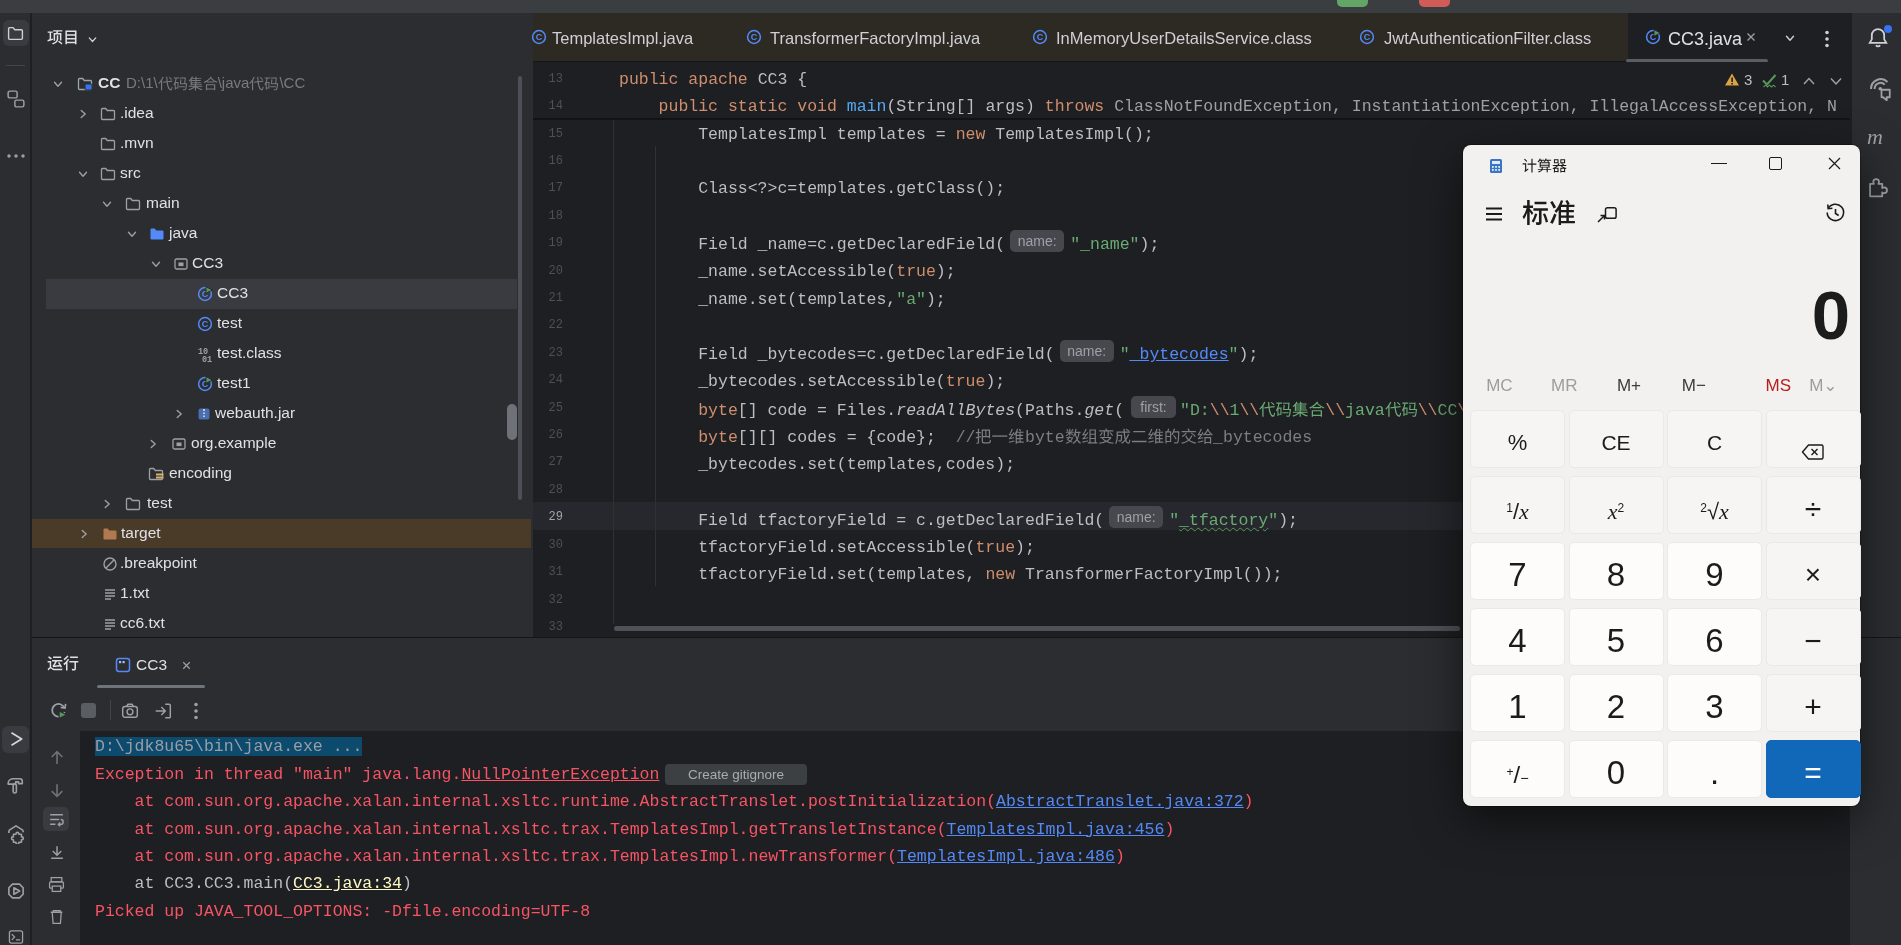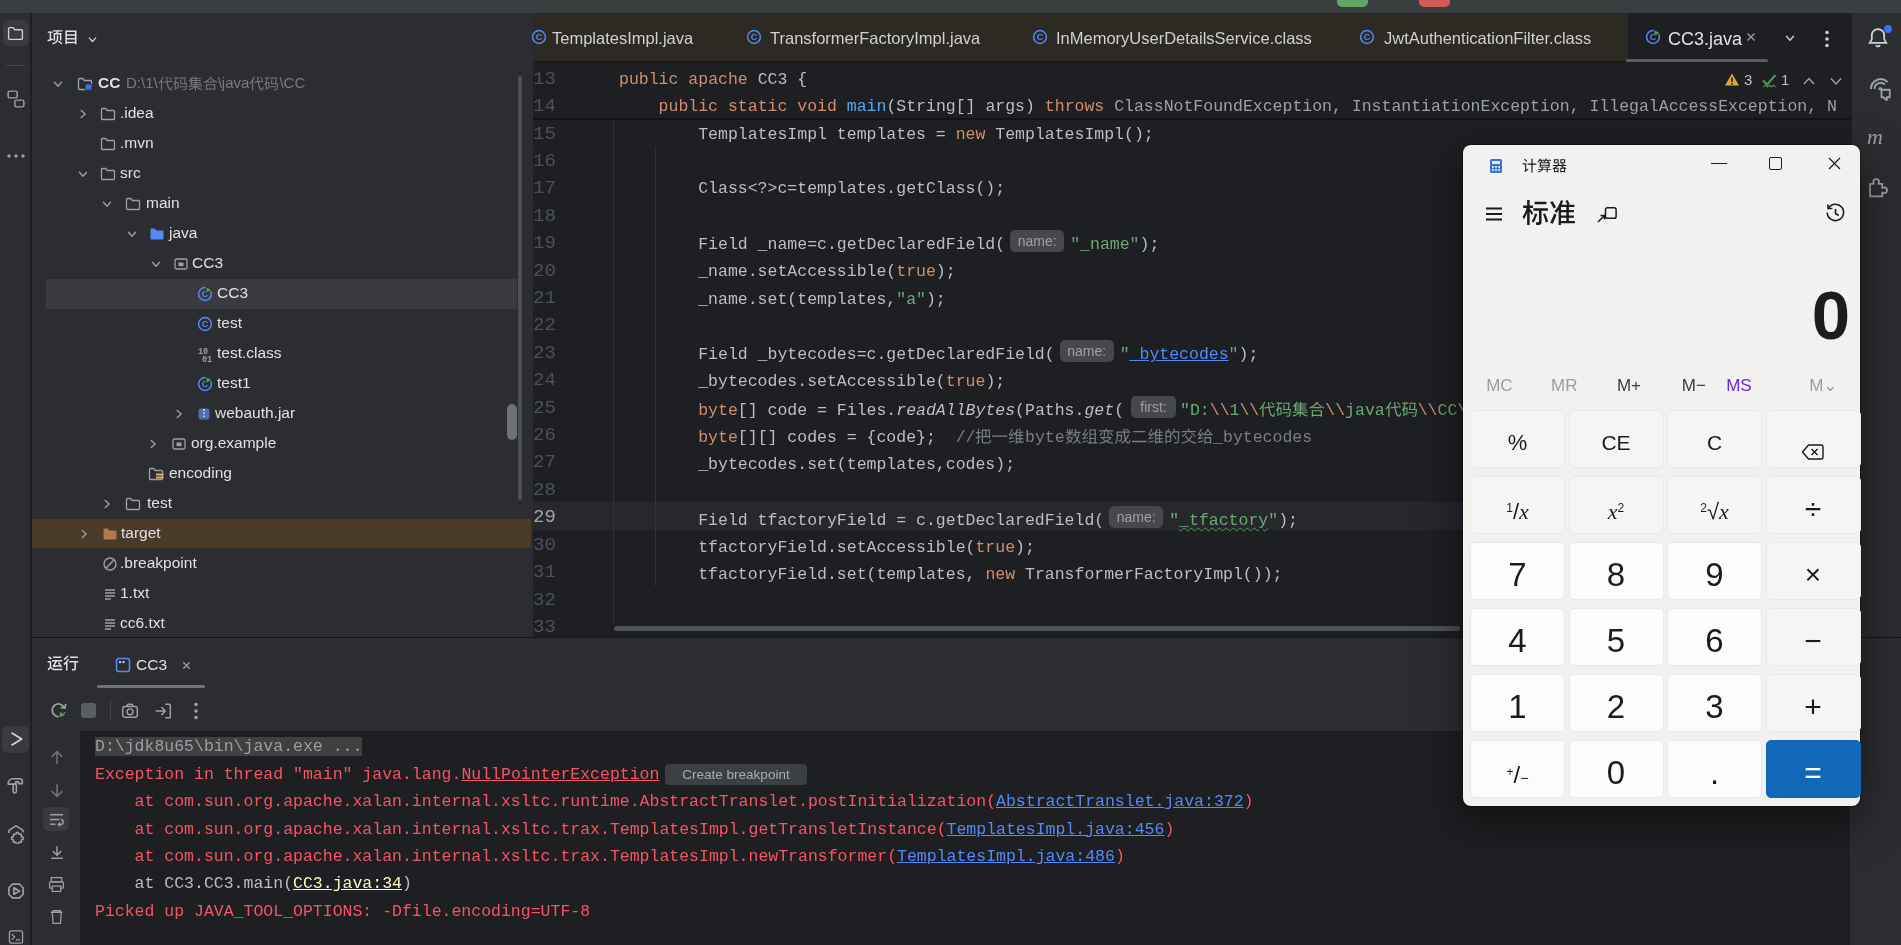--- a/index.html
+++ b/index.html
@@ -271,21 +271,21 @@
     </svg></div>
 <div style="position:absolute;left:1867px;top:124px;font-size:22px;font-style:italic;font-family:'Liberation Serif',serif;color:#9da0a6">m</div>
 <div style="position:absolute;left:1866px;top:176px;width:23px;height:23px"><svg width="23" height="23" viewBox="0 0 17 17">
       <path d="M3 5.8 h2.9 c-.3-.4-.5-.9-.5-1.4 a2.1 2.1 0 0 1 4.2 0 c0 .5-.2 1-.5 1.4 H12 v3.1 c.4-.3 .9-.5 1.4-.5 a2.1 2.1 0 0 1 0 4.2 c-.5 0-1-.2-1.4-.5 V15 H3 z" fill="none" stroke="#9da0a6" stroke-width="1.3" stroke-linejoin="round"></path>
     </svg></div>
 <div style="position:absolute;left:533px;top:62px;width:1317px;height:575px;background:#1e1f22"></div>
 <div style="position:absolute;left:533px;top:502px;width:1317px;height:28px;background:#26282e"></div>
 <div style="position:absolute;left:533px;top:118px;width:1317px;height:2px;background:#121314"></div>
 <div style="position:absolute;left:613px;top:120px;width:1px;height:504px;background:#2f3135"></div>
 <div style="position:absolute;left:655px;top:146px;width:1px;height:440px;background:#2f3135"></div>
-<pre style="position:absolute;left:533px;top:65.8px;width:30px;text-align:left;font-size:19px;line-height:27.4px;color:#4b5059;font-family:'Liberation Mono',monospace"><span style="color:#4b5059">13</span>
+<pre style="position:absolute;left:533px;top:65.8px;width:30px;text-align:right;font-size:12px;line-height:27.4px;color:#4b5059;font-family:'Liberation Mono',monospace"><span style="color:#4b5059">13</span>
 <span style="color:#4b5059">14</span>
 <span style="color:#4b5059">15</span>
 <span style="color:#4b5059">16</span>
 <span style="color:#4b5059">17</span>
 <span style="color:#4b5059">18</span>
 <span style="color:#4b5059">19</span>
 <span style="color:#4b5059">20</span>
 <span style="color:#4b5059">21</span>
 <span style="color:#4b5059">22</span>
 <span style="color:#4b5059">23</span>
@@ -413,28 +413,28 @@
       <path d="M8.5 2 V10 M4.5 6.5 L8.5 10.5 L12.5 6.5 M3 13.5 h11" fill="none" stroke="#9da0a6" stroke-width="1.4"></path>
     </svg></div>
 <div style="position:absolute;left:48px;top:876px;width:17px;height:17px"><svg width="17" height="17" viewBox="0 0 16 16">
       <rect x="3" y="1.5" width="10" height="4" fill="none" stroke="#9da0a6" stroke-width="1.2"></rect>
       <rect x="1.5" y="5.5" width="13" height="6" rx="1" fill="none" stroke="#9da0a6" stroke-width="1.2"></rect>
       <rect x="4" y="9.5" width="8" height="5" fill="#2b2d30" stroke="#9da0a6" stroke-width="1.2"></rect>
     </svg></div>
 <div style="position:absolute;left:48px;top:908px;width:17px;height:17px"><svg width="17" height="17" viewBox="0 0 16 16">
       <path d="M2.5 4 h11 M5 4 V2.5 h6.5 V4 M4 4 l0.8 10.5 h6.9 L12.5 4" fill="none" stroke="#9da0a6" stroke-width="1.2"></path>
     </svg></div>
-<pre style="position:absolute;left:95px;top:733.3px;font-size:16.5px;line-height:27.4px;white-space:pre"><span style="color:#9b9ea4"><span style="background:#404040">D:\jdk8u65\bin\java.exe ...</span></span>
+<pre style="position:absolute;left:95px;top:733.3px;font-size:16.5px;line-height:27.4px;white-space:pre"><span style="color:#9b9ea4"><span style="background:#0c4a6e">D:\jdk8u65\bin\java.exe ...</span></span>
 <span style="color:#f75464">Exception in thread "main" java.lang.<span style="text-decoration:underline">NullPointerException</span></span>
 <span style="color:#f75464">    at com.sun.org.apache.xalan.internal.xsltc.runtime.AbstractTranslet.postInitialization(<span style="color:#548af7;text-decoration:underline">AbstractTranslet.java:372</span><span style="color:#f75464">)</span></span>
 <span style="color:#f75464">    at com.sun.org.apache.xalan.internal.xsltc.trax.TemplatesImpl.getTransletInstance(<span style="color:#548af7;text-decoration:underline">TemplatesImpl.java:456</span><span style="color:#f75464">)</span></span>
 <span style="color:#f75464">    at com.sun.org.apache.xalan.internal.xsltc.trax.TemplatesImpl.newTransformer(<span style="color:#548af7;text-decoration:underline">TemplatesImpl.java:486</span><span style="color:#f75464">)</span></span>
 <span style="color:#bcbec4">    at CC3.CC3.main(<span style="color:#fef9c3;text-decoration:underline">CC3.java:34</span><span style="color:#bcbec4">)</span></span>
 <span style="color:#f75464">Picked up JAVA_TOOL_OPTIONS: -Dfile.encoding=UTF-8</span></pre>
-<div style="position:absolute;left:665px;top:764px;width:142px;height:21px;background:#3d4043;border-radius:4px;font-size:13.5px;color:#a8abb2;text-align:center;line-height:21px">Create breakpoint</div>
+<div style="position:absolute;left:665px;top:764px;width:142px;height:21px;background:#3d4043;border-radius:4px;font-size:13.5px;color:#a8abb2;text-align:center;line-height:21px">Create gitignore</div>
 <div style="position:absolute;left:1463px;top:145px;width:397px;height:661px;background:#f2f1ef;border-radius:8px;box-shadow:0 14px 45px rgba(0,0,0,.55),0 0 0 1px rgba(0,0,0,.28);">
 <div style="position:absolute;left:25px;top:13px;width:16px;height:16px"><svg width="16" height="16" viewBox="0 0 16 16">
         <rect x="2" y="1" width="12" height="14" rx="1.5" fill="#3a76c4"></rect>
         <rect x="4" y="3" width="8" height="3" fill="#dfeafa"></rect>
         <g fill="#dfeafa">
           <rect x="4" y="8" width="1.8" height="1.8"></rect>
           <rect x="7.1" y="8" width="1.8" height="1.8"></rect>
           <rect x="10.2" y="8" width="1.8" height="1.8"></rect>
           <rect x="4" y="11" width="1.8" height="1.8"></rect>
           <rect x="7.1" y="11" width="1.8" height="1.8"></rect>
@@ -465,21 +465,21 @@
 <div style="position:absolute;left:362px;top:57px;width:21px;height:22px"><svg width="21" height="22" viewBox="0 0 21 22">
         <path d="M3.2 6.5 a8.2 8.2 0 1 1 -1 4" fill="none" stroke="#1b1b1b" stroke-width="1.6"></path>
         <path d="M2.8 2.5 l0.4 4.2 4.2-0.4" fill="none" stroke="#1b1b1b" stroke-width="1.6"></path>
         <path d="M10.5 7 v4.5 l3.2 2" fill="none" stroke="#1b1b1b" stroke-width="1.6"></path>
       </svg></div>
 <div style="position:absolute;left:0px;top:137px;width:387px;height:68px;font-size:69px;font-weight:bold;color:#1c1c1c;text-align:right;line-height:68px">0</div>
 <div style="position:absolute;left:4.0px;top:230px;width:64.8px;height:22px;font-size:17px;color:#9d9d9d;text-align:center;line-height:22px">MC</div>
 <div style="position:absolute;left:68.8px;top:230px;width:64.8px;height:22px;font-size:17px;color:#9d9d9d;text-align:center;line-height:22px">MR</div>
 <div style="position:absolute;left:133.6px;top:230px;width:64.8px;height:22px;font-size:17px;color:#3b3b3b;text-align:center;line-height:22px">M+</div>
 <div style="position:absolute;left:198.39999999999998px;top:230px;width:64.8px;height:22px;font-size:17px;color:#3b3b3b;text-align:center;line-height:22px">M−</div>
-<div style="position:absolute;left:263.2px;top:230px;width:64.8px;height:22px;font-size:17px;color:#6d28d9;text-align:left;line-height:22px">MS</div>
+<div style="position:absolute;left:263.2px;top:230px;width:64.8px;height:22px;font-size:17px;color:#b91c1c;text-align:right;line-height:22px">MS</div>
 <div style="position:absolute;left:328.0px;top:230px;width:64.8px;height:22px;font-size:17px;color:#9d9d9d;text-align:center;line-height:22px">M⌄</div>
 <div style="position:absolute;left:7px;top:265px;width:95px;height:58px;background:#f7f5f3;border:1px solid #ebe9e6;border-radius:5px;font-size:22px;color:#1b1b1b;text-align:center;line-height:63px;white-space:nowrap">%</div>
 <div style="position:absolute;left:105.5px;top:265px;width:95px;height:58px;background:#f7f5f3;border:1px solid #ebe9e6;border-radius:5px;font-size:21px;color:#1b1b1b;text-align:center;line-height:63px;white-space:nowrap">CE</div>
 <div style="position:absolute;left:204px;top:265px;width:95px;height:58px;background:#f7f5f3;border:1px solid #ebe9e6;border-radius:5px;font-size:21px;color:#1b1b1b;text-align:center;line-height:63px;white-space:nowrap">C</div>
 <div style="position:absolute;left:302.5px;top:265px;width:95px;height:58px;background:#f7f5f3;border:1px solid #ebe9e6;border-radius:5px;color:#1b1b1b;text-align:center;line-height:63px;white-space:nowrap"><svg width="26" height="20" viewBox="0 0 26 20" style="margin-top:0px;vertical-align:-14px">
         <path d="M8.5 3 h13 a1.5 1.5 0 0 1 1.5 1.5 v11 a1.5 1.5 0 0 1 -1.5 1.5 h-13 L2.5 10 Z" fill="none" stroke="#1b1b1b" stroke-width="1.4" stroke-linejoin="round"></path>
         <path d="M11.5 7 l6 6 M17.5 7 l-6 6" stroke="#1b1b1b" stroke-width="1.4"></path>
       </svg></div>
 <div style="position:absolute;left:7px;top:331px;width:95px;height:58px;background:#f7f5f3;border:1px solid #ebe9e6;border-radius:5px;font-size:22px;color:#1b1b1b;text-align:center;line-height:63px;white-space:nowrap"><span style="font-size:12px;vertical-align:7px">1</span>/<i style="font-family:'Liberation Serif',serif">x</i></div>
 <div style="position:absolute;left:105.5px;top:331px;width:95px;height:58px;background:#f7f5f3;border:1px solid #ebe9e6;border-radius:5px;font-size:22px;color:#1b1b1b;text-align:center;line-height:63px;white-space:nowrap"><i style="font-family:'Liberation Serif',serif">x</i><span style="font-size:12px;vertical-align:7px">2</span></div>

